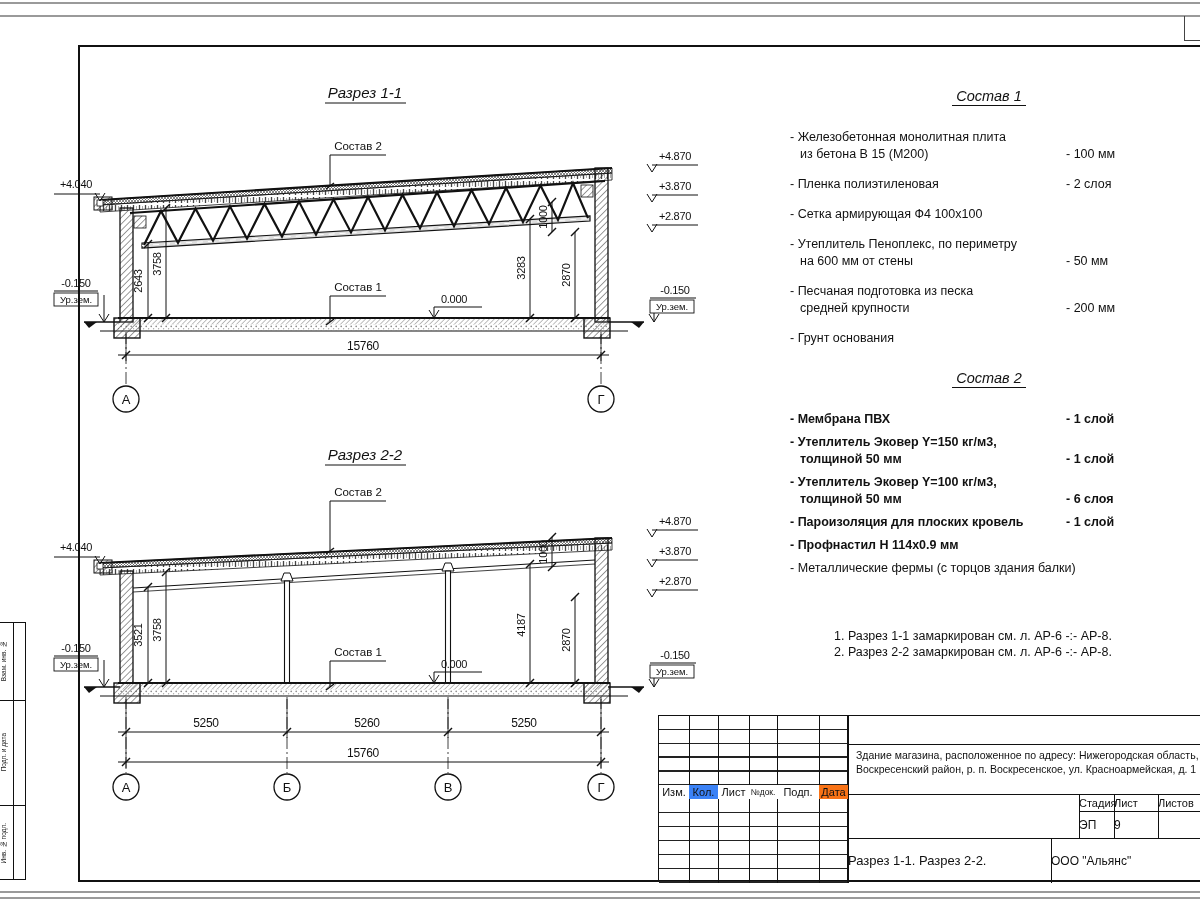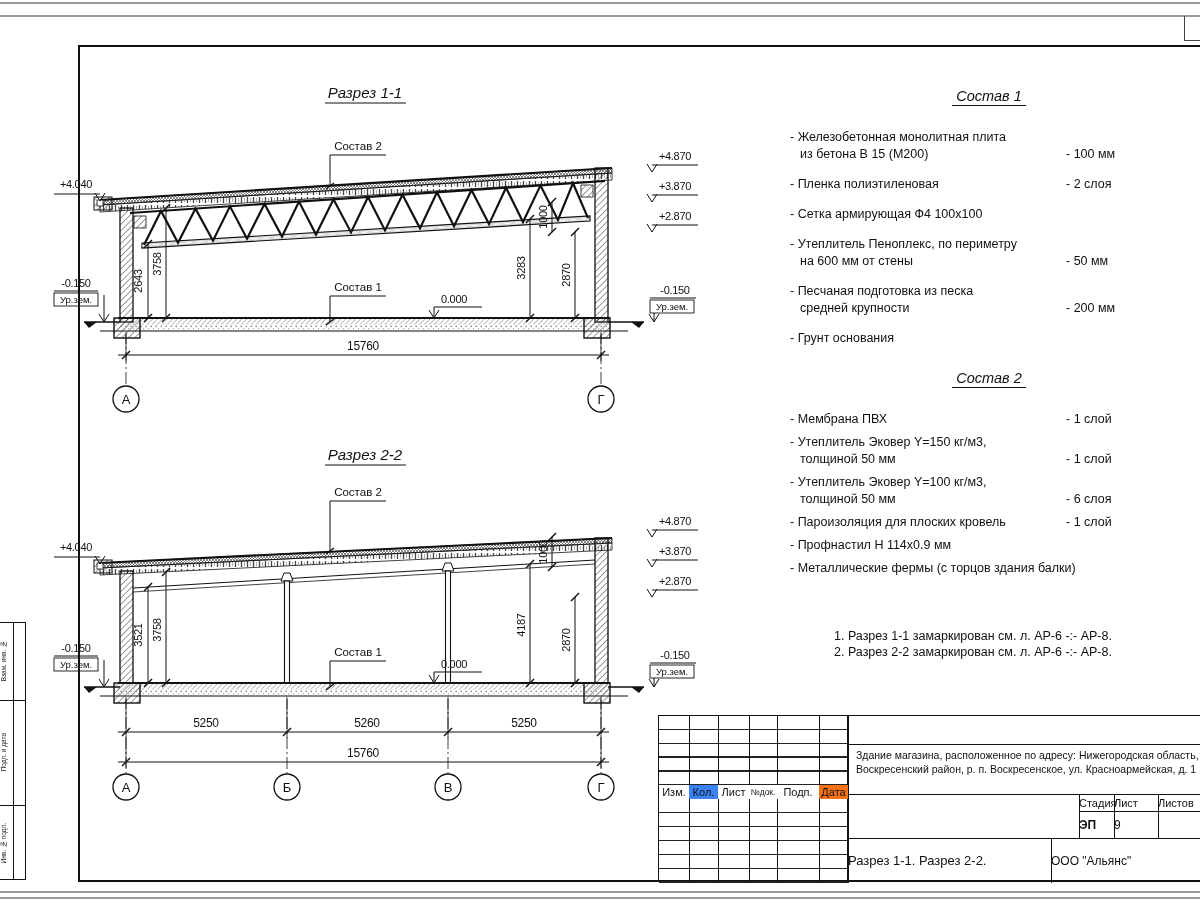--- a/index.html
+++ b/index.html
@@ -24,21 +24,21 @@
   .tick{stroke:#111;stroke-width:1.4;}
   .dash{stroke:#111;stroke-width:.8;stroke-dasharray:12 3 2 3;}
   
   .complist{position:absolute;width:398px;font-size:12.5px;line-height:17px;}
   .comp-title{text-align:center;font-style:italic;font-size:14.5px;margin-bottom:24px;}
   .comp-title span{border-bottom:1.2px solid #111;padding:0 4px 1px;}
   .comp-item{display:flex;align-items:flex-end;}
   .comp-name{width:272px;}
   .comp-name .l2{padding-left:10px;}
   .comp-val{margin-left:auto;width:122px;}
-  .gap13{margin-bottom:13px;} .gap6{margin-bottom:6px;}
+  .gap13{margin-bottom:13px;} .gap6{margin-bottom:6px;font-weight:bold;}
   .notes{position:absolute;font-size:12.5px;line-height:16px;}
   
   #tb{position:absolute;left:658px;top:715px;width:542px;height:167px;border-top:1.8px solid #111;border-left:1.8px solid #111;border-bottom:1.8px solid #111;box-sizing:border-box;}
   .tb-lab{position:absolute;font-size:11px;text-align:center;line-height:14px;white-space:nowrap;}
   .tb-small{font-size:8.5px;}
   .tb-cell{position:absolute;display:flex;align-items:center;justify-content:flex-start;white-space:nowrap;}
   
   #mstrip{position:absolute;left:0;top:622px;width:26px;height:258px;border-top:1.4px solid #111;border-bottom:1.4px solid #111;border-right:1.6px solid #111;box-sizing:border-box;}
   .mcell{position:absolute;left:-4px;width:14px;display:flex;align-items:center;justify-content:center;}
   .mtext{writing-mode:vertical-rl;transform:rotate(180deg);font-size:6.5px;white-space:nowrap;color:#222;}
@@ -548,21 +548,21 @@
     <div class="hline" style="left:420px;top:95px;width:122px;"></div>
     <div class="tb-cell" style="left:420px;top:78px;width:35px;height:17px;font-size:11px;">
         <span>Стадия</span>
       </div>
     <div class="tb-cell" style="left:455px;top:78px;width:44px;height:17px;font-size:11px;">
         <span>Лист</span>
       </div>
     <div class="tb-cell" style="left:499px;top:78px;width:43px;height:17px;font-size:11px;">
         <span>Листов</span>
       </div>
-    <div class="tb-cell" style="left:420px;top:95px;width:35px;height:27px;font-size:12px;font-weight:bold;">
+    <div class="tb-cell" style="left:420px;top:95px;width:35px;height:27px;font-size:12px;">
         <span>ЭП</span>
       </div>
     <div class="tb-cell" style="left:455px;top:95px;width:44px;height:27px;font-size:12px;">
         <span>9</span>
       </div>
     <div class="hline" style="left:189px;top:122px;width:353px;"></div>
     <div class="vline" style="left:392px;top:122px;height:45px;"></div>
     <div class="tb-cell" style="left:189px;top:122px;width:203px;height:45px;font-size:13px;">
         <span>Разрез 1-1. Разрез 2-2.</span>
       </div>

